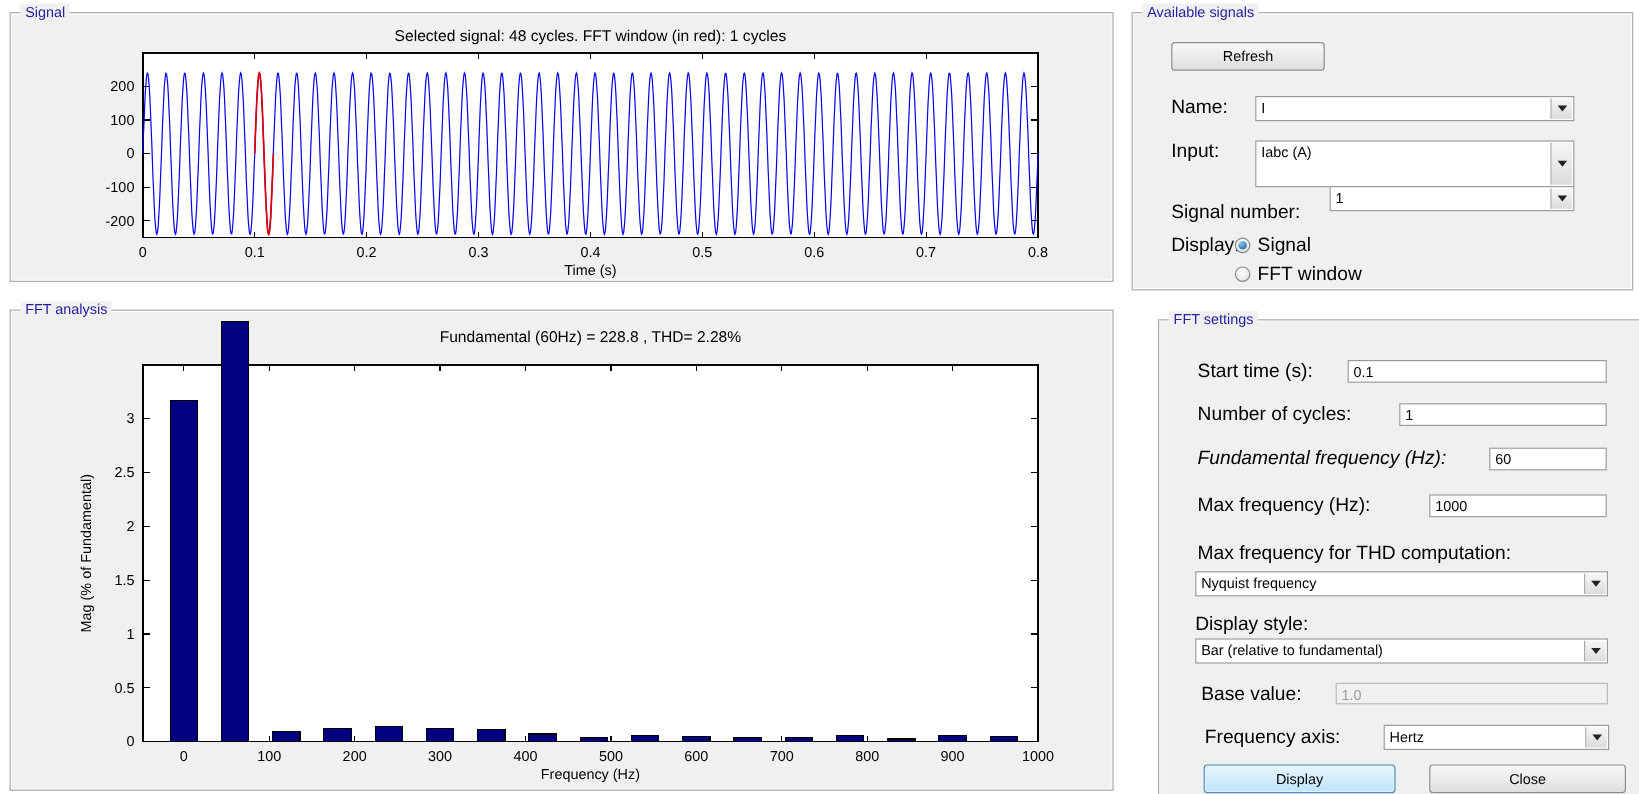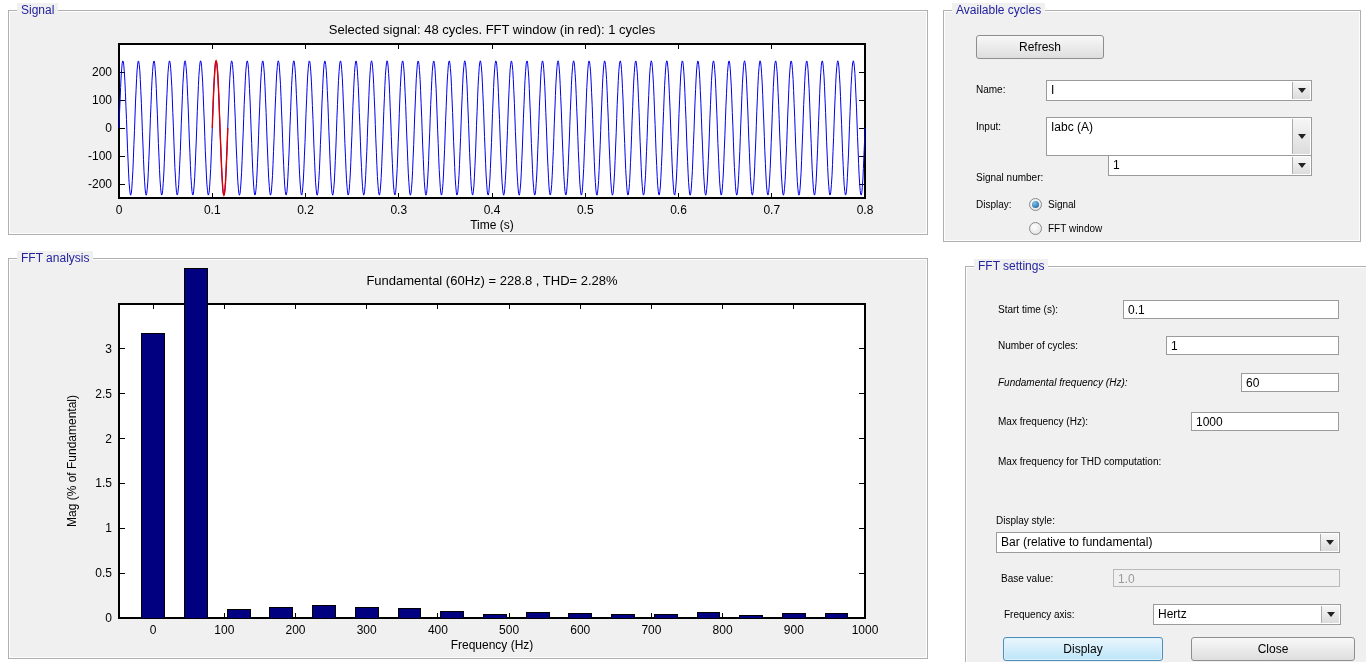--- a/index.html
+++ b/index.html
@@ -2,21 +2,21 @@
 <html><head>
 <meta charset="utf-8">
 <style>
   html,body{margin:0;padding:0;background:#fff;}
   .app{position:relative;width:1366px;height:662px;background:#ffffff;overflow:hidden;
        font-family:"Liberation Sans",sans-serif;font-size:12px;color:#000;padding-left:24px;}
   .panel{position:absolute;background:#f0f0f0;border:1px solid #b0b0b0;box-shadow:inset 0 0 0 1px #fdfdfd;}
   .panel-label{position:absolute;top:-8px;left:8px;background:#f0f0f0;padding:0 4px;
                color:#2323a0;font-size:12px;line-height:14px;white-space:nowrap;}
   .plot-svg{position:absolute;left:0;top:0;}
-  .lbl{position:absolute;white-space:nowrap;font-size:10px;line-height:14px;}
+  .lbl{position:absolute;white-space:nowrap;font-size:16px;line-height:14px;}
   .tinput{position:absolute;background:#fff;border:1px solid #9b9b9b;font-size:12px;
           line-height:16px;padding:1px 0 0 4px;overflow:hidden;white-space:nowrap;box-sizing:border-box;}
   .tinput.disabled{background:#f0f0f0;color:#9a9a9a;border-color:#b9b9b9;}
   .combo{position:absolute;background:#fff;border:1px solid #9b9b9b;box-sizing:border-box;}
   .combo .val{position:absolute;left:4px;top:2px;font-size:12px;white-space:nowrap;}
   .combo .arrow{position:absolute;right:1px;top:1px;bottom:1px;width:17px;
                 background:linear-gradient(#f6f6f6,#dcdcdc);border-left:1px solid #ababab;
                 display:flex;align-items:center;justify-content:center;}
   .tri{width:0;height:0;border-left:4px solid transparent;border-right:4px solid transparent;
        border-top:5px solid #222;}
@@ -163,21 +163,21 @@
         <rect x="602.6" y="355.9" width="22.8" height="3.1" fill="#000080" stroke="#000000" stroke-width="1" shape-rendering="crispEdges"></rect>
         <rect x="645.3" y="355.4" width="22.8" height="3.6" fill="#000080" stroke="#000000" stroke-width="1" shape-rendering="crispEdges"></rect>
         <rect x="688.0" y="353.6" width="22.8" height="5.4" fill="#000080" stroke="#000000" stroke-width="1" shape-rendering="crispEdges"></rect>
         <rect x="730.7" y="356.8" width="22.8" height="2.2" fill="#000080" stroke="#000000" stroke-width="1" shape-rendering="crispEdges"></rect>
         <rect x="773.4" y="354.1" width="22.8" height="4.9" fill="#000080" stroke="#000000" stroke-width="1" shape-rendering="crispEdges"></rect>
         <rect x="816.1" y="354.5" width="22.8" height="4.5" fill="#000080" stroke="#000000" stroke-width="1" shape-rendering="crispEdges"></rect>
       </svg>
   </div>
 
   <div class="panel" style="left:943px;top:10px;width:416px;height:230px;">
-    <span class="panel-label">Available cycles</span>
+    <span class="panel-label">Available signals</span>
 
     <div class="btn" style="left:32px;top:24px;width:128px;height:24px;">
       <span>Refresh</span>
     </div>
 
     <span class="lbl" style="left:32px;top:72px;">Name:</span>
     <div class="combo" style="left:102px;top:69px;width:266px;height:21px;">
       <span class="val">I</span>
       <span class="arrow">
           <span class="tri"></span>
@@ -216,20 +216,26 @@
     <span class="lbl" style="left:32px;top:72px;">Number of cycles:</span>
     <div class="tinput" style="left:200px;top:69px;width:173px;height:19px;">1</div>
 
     <span class="lbl" style="left:32px;top:109px;font-style:italic;">Fundamental frequency (Hz):</span>
     <div class="tinput" style="left:275px;top:106px;width:98px;height:19px;">60</div>
 
     <span class="lbl" style="left:32px;top:148px;">Max frequency (Hz):</span>
     <div class="tinput" style="left:225px;top:145px;width:148px;height:19px;">1000</div>
 
     <span class="lbl" style="left:32px;top:188px;">Max frequency for THD computation:</span>
+    <div class="combo" style="left:30px;top:209px;width:344px;height:21px;">
+      <span class="val">Nyquist frequency</span>
+      <span class="arrow">
+          <span class="tri"></span>
+        </span>
+    </div>
 
     <span class="lbl" style="left:30px;top:247px;">Display style:</span>
     <div class="combo" style="left:30px;top:265px;width:344px;height:21px;">
       <span class="val">Bar (relative to fundamental)</span>
       <span class="arrow">
           <span class="tri"></span>
         </span>
     </div>
 
     <span class="lbl" style="left:35px;top:305px;">Base value:</span>

